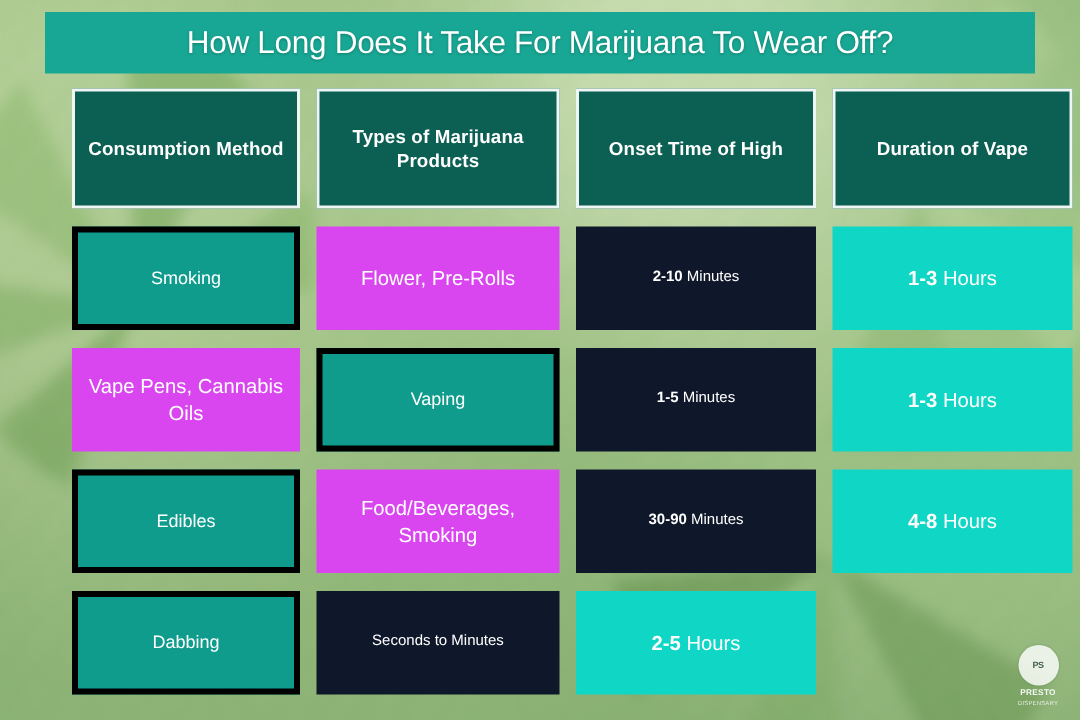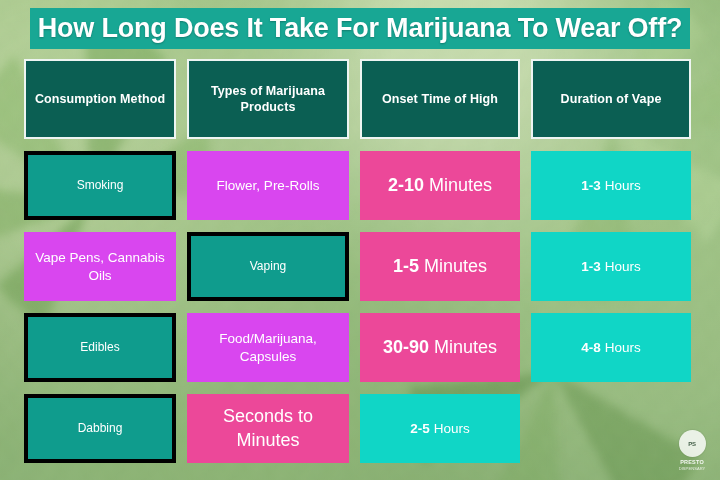--- a/index.html
+++ b/index.html
@@ -62,27 +62,27 @@
   }
 
   
   #wrap{position:relative;z-index:2;width:720px;height:480px;}
 
   .title-banner{
     position:absolute;left:30px;top:8px;width:660px;height:41px;
     background:#18a794;display:flex;align-items:center;justify-content:center;
   }
   .title-banner h1{
-    margin:16px;color:#ffffff;font-size:27px;font-weight:bold;
+    margin:16px;color:#ffffff;font-size:21px;font-weight:normal;
     letter-spacing:-.2px;white-space:nowrap;
     text-shadow:0 1px 2px rgba(0,0,0,.25);
   }
 
   .grid{
-    position:absolute;left:24px;top:59px;width:650px;
+    position:absolute;left:48px;top:59px;width:650px;
     display:grid;
     grid-template-columns:152px 162px 160px 160px;
     grid-template-rows:80px 69px 69px 69px 69px;
     column-gap:11px;row-gap:12px;
   }
 
   .cell{
     display:flex;align-items:center;justify-content:center;
     text-align:center;color:#ffffff;line-height:1.28;
     padding:4px 8px;box-sizing:border-box;
@@ -90,21 +90,21 @@
 
   .cell.head{
     background:#0b5f53;border:2px solid #eef5f2;
     font-size:12.5px;font-weight:bold;letter-spacing:.1px;
   }
   .cell.c0{
     background:#0f9c8d;border:4px solid #000000;
     font-size:12px;font-weight:normal;
   }
   .cell.c1{background:#d946ef;font-size:13.5px;font-weight:normal;}
-  .cell.c2{background:#ec4899;font-size:18px;}
+  .cell.c2{background:#0f172a;font-size:10px;}
   .cell.c3{background:#10d6c6;font-size:13.5px;}
 
   .cell .num{font-weight:bold;}
   .cell .unit{font-weight:normal;}
   .cell .plain{font-weight:normal;}
 
   .watermark{
     position:absolute;right:8px;bottom:6px;width:40px;height:44px;
     display:flex;flex-direction:column;align-items:center;justify-content:flex-start;
     opacity:.92;
@@ -156,21 +156,21 @@
     <div class="cell c1">Vape Pens, Cannabis Oils</div>
     <div class="cell c0">Vaping</div>
     <div class="cell c2">
       <span><span class="num">1-5</span><span class="unit"> Minutes</span></span>
     </div>
     <div class="cell c3">
       <span><span class="num">1-3</span><span class="unit"> Hours</span></span>
     </div>
 
     <div class="cell c0">Edibles</div>
-    <div class="cell c1">Food/Marijuana, Capsules</div>
+    <div class="cell c1">Food/Beverages, Smoking</div>
     <div class="cell c2">
       <span><span class="num">30-90</span><span class="unit"> Minutes</span></span>
     </div>
     <div class="cell c3">
       <span><span class="num">4-8</span><span class="unit"> Hours</span></span>
     </div>
 
     <div class="cell c0">Dabbing</div>
     <div class="cell c2">
       <span class="plain">Seconds to Minutes</span>

